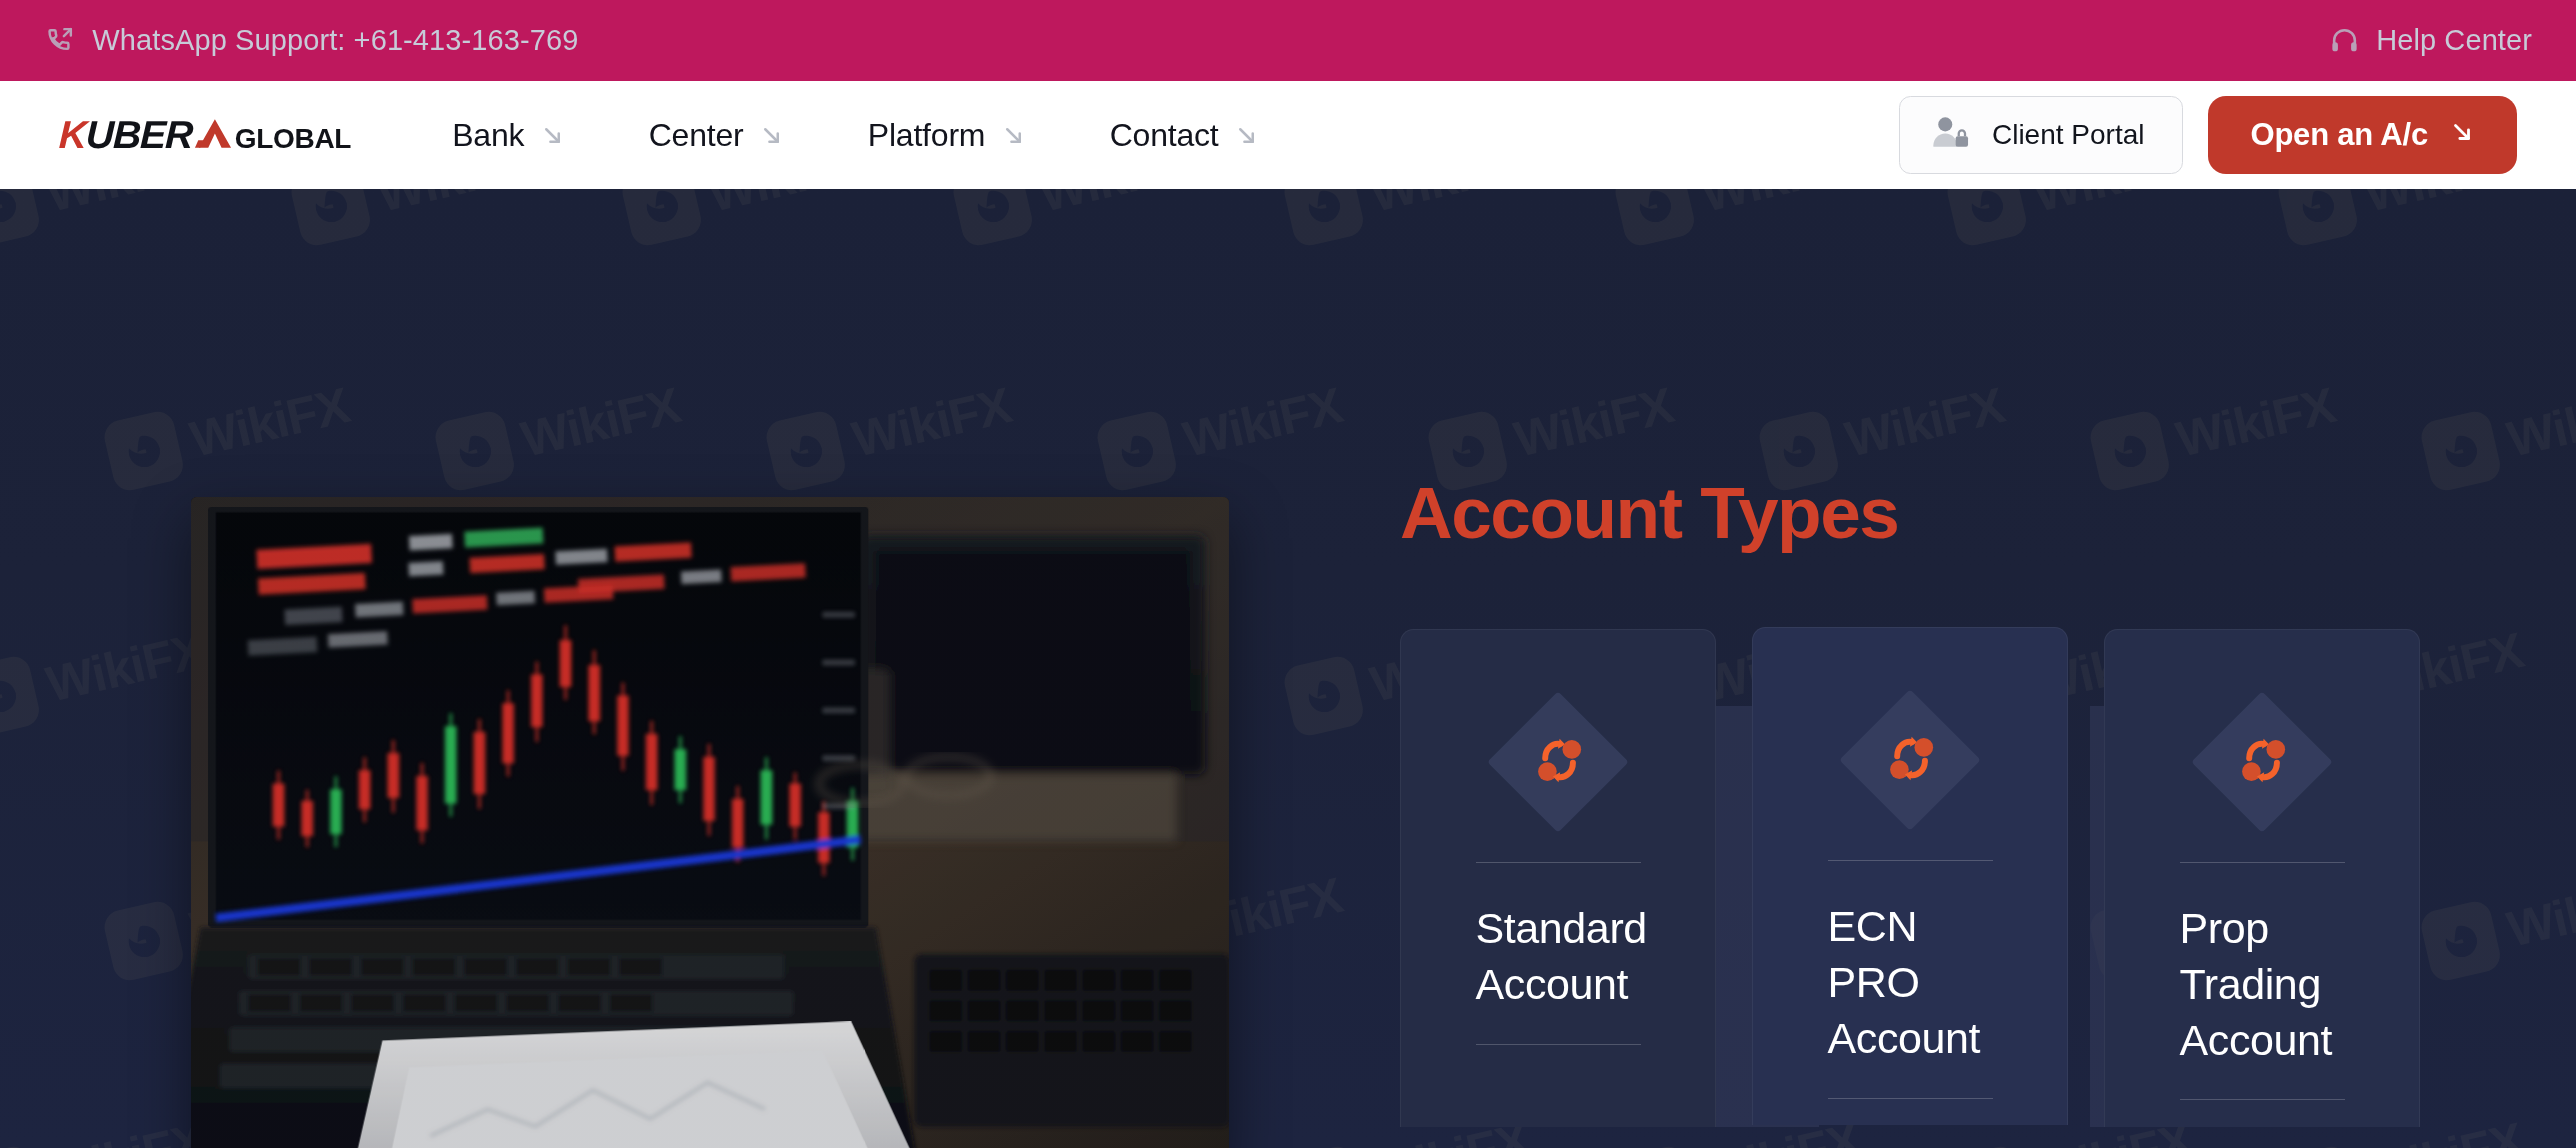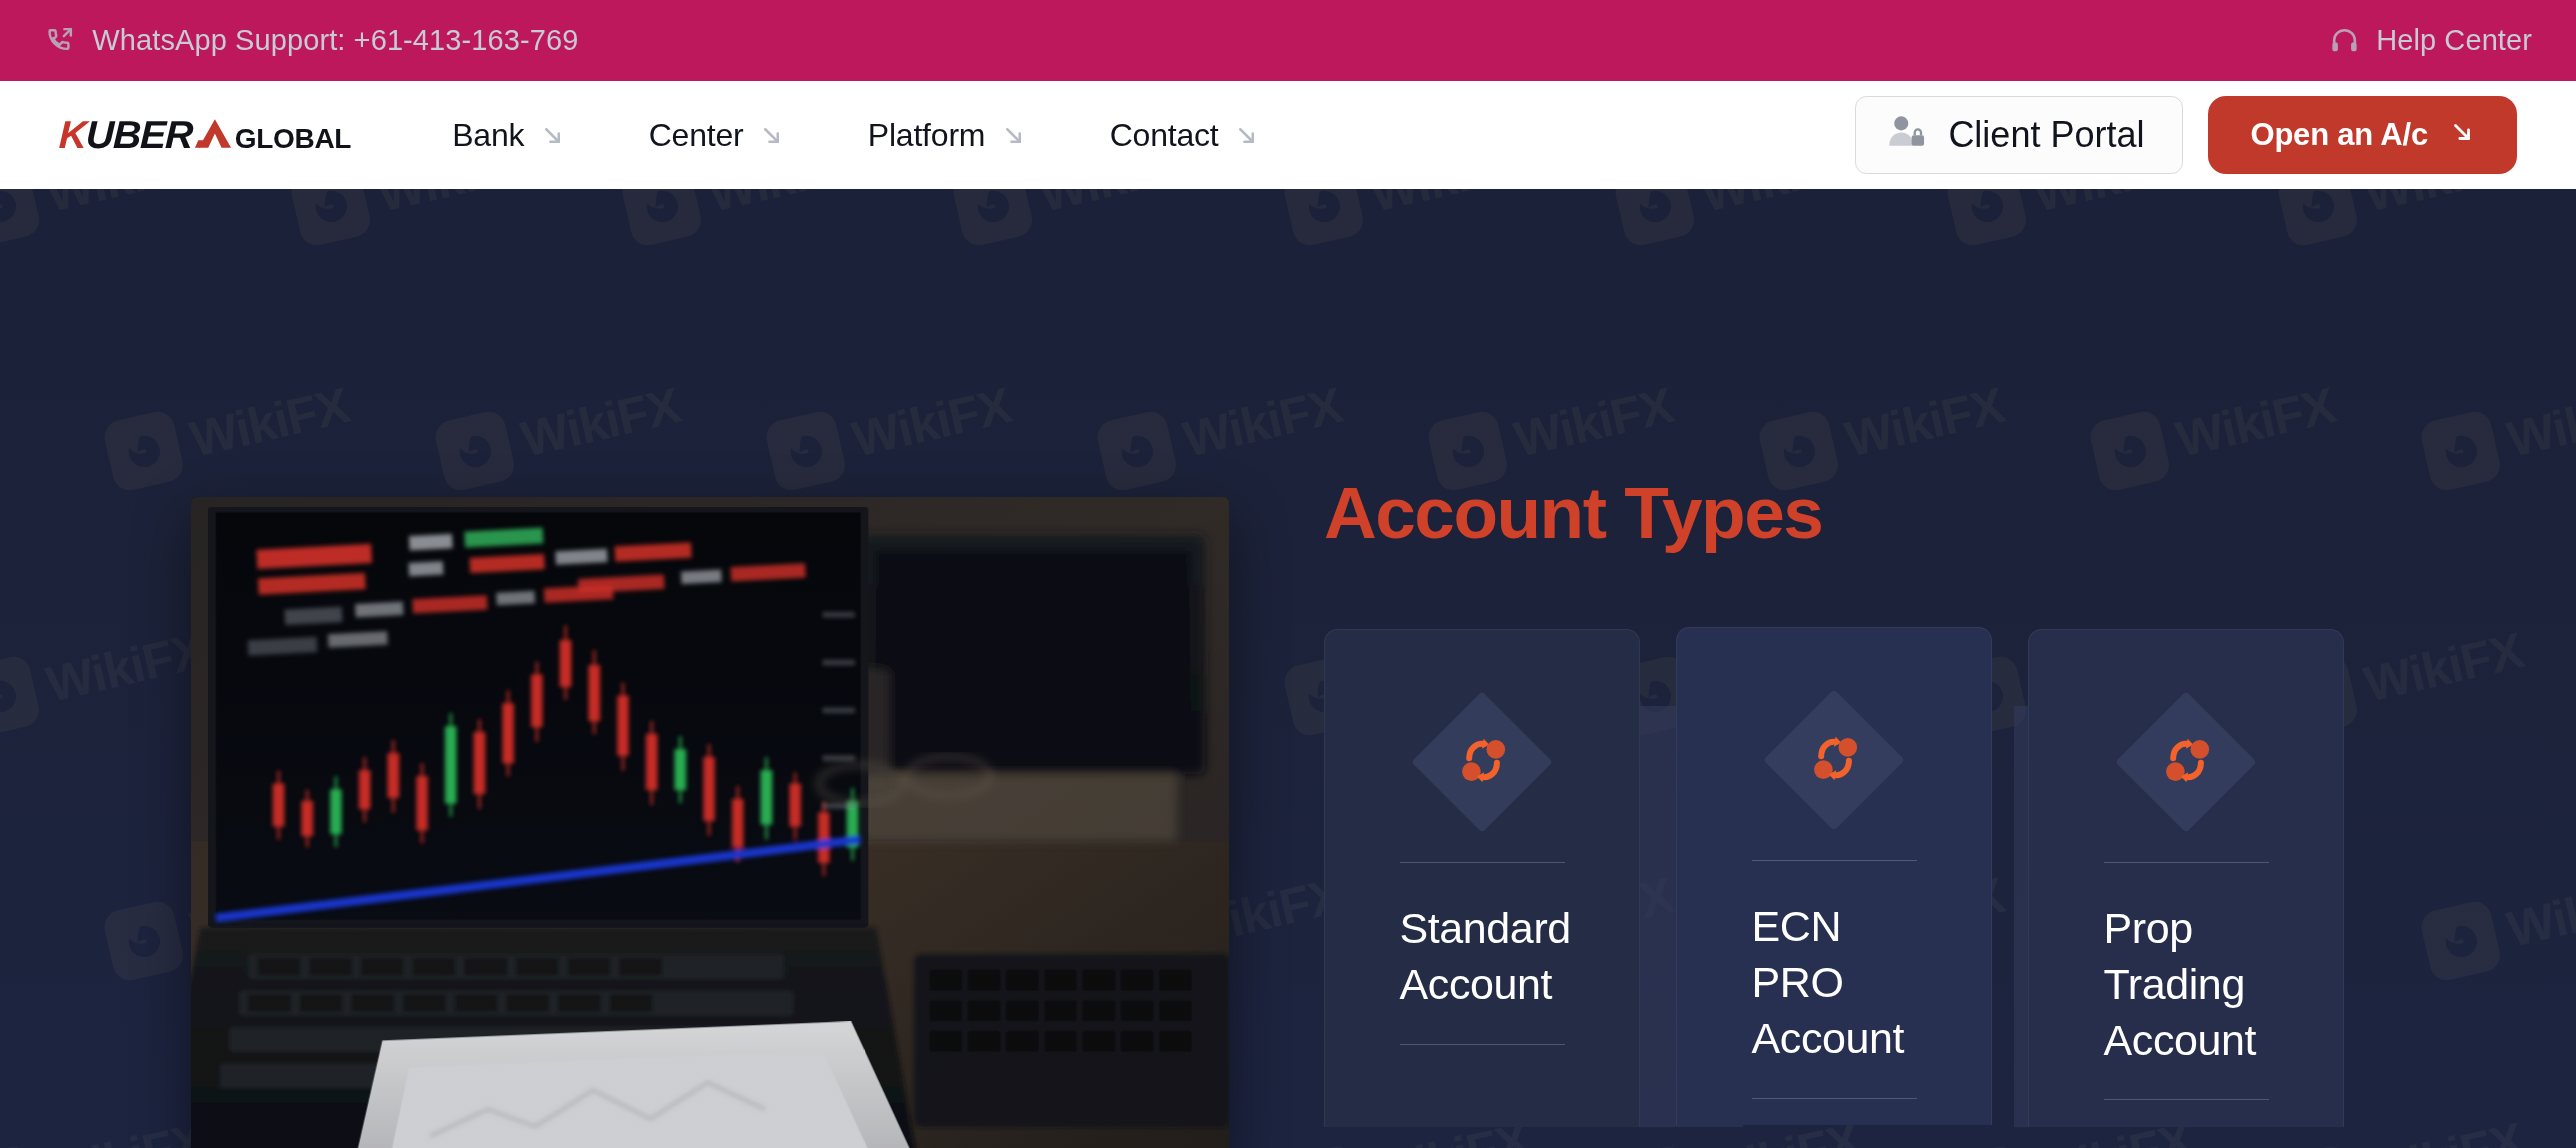--- a/index.html
+++ b/index.html
@@ -99,21 +99,21 @@
 
   
   .nav-actions { margin-left:auto; display:flex; align-items:center; gap:25px; }
   .btn-portal {
     display:flex; align-items:center; gap:21px;
     height:78px;
     padding:0 38px 0 29px;
     border:1.5px solid #d8dadf;
     border-radius:11.5px;
     background:#fcfcfd;
-    font-size:36px; font-weight:500;
+    font-size:28px; font-weight:500;
     color:#11141c;
     white-space:nowrap;
     cursor:pointer;
   }
   .btn-open {
     display:flex; align-items:center; gap:21px;
     height:78px;
     padding:0 42px;
     border:none;
     border-radius:18px;
@@ -170,21 +170,21 @@
     overflow:hidden;
     background:#07090d;
     z-index:5;
     box-shadow:0 21px 57px rgba(0,0,0,.45);
   }
   .photo .scene { position:absolute; inset:0; }
 
   
   .right {
     position:absolute;
-    left:1324px; top:287px;
+    left:1400px; top:287px;
     width:1129px;
     z-index:6;
   }
   .acct-title {
     font-family:"Liberation Sans", sans-serif;
     font-size:73px;
     font-weight:800;
     color:#d0412a;
     letter-spacing:-1.5px;
     line-height:1;

